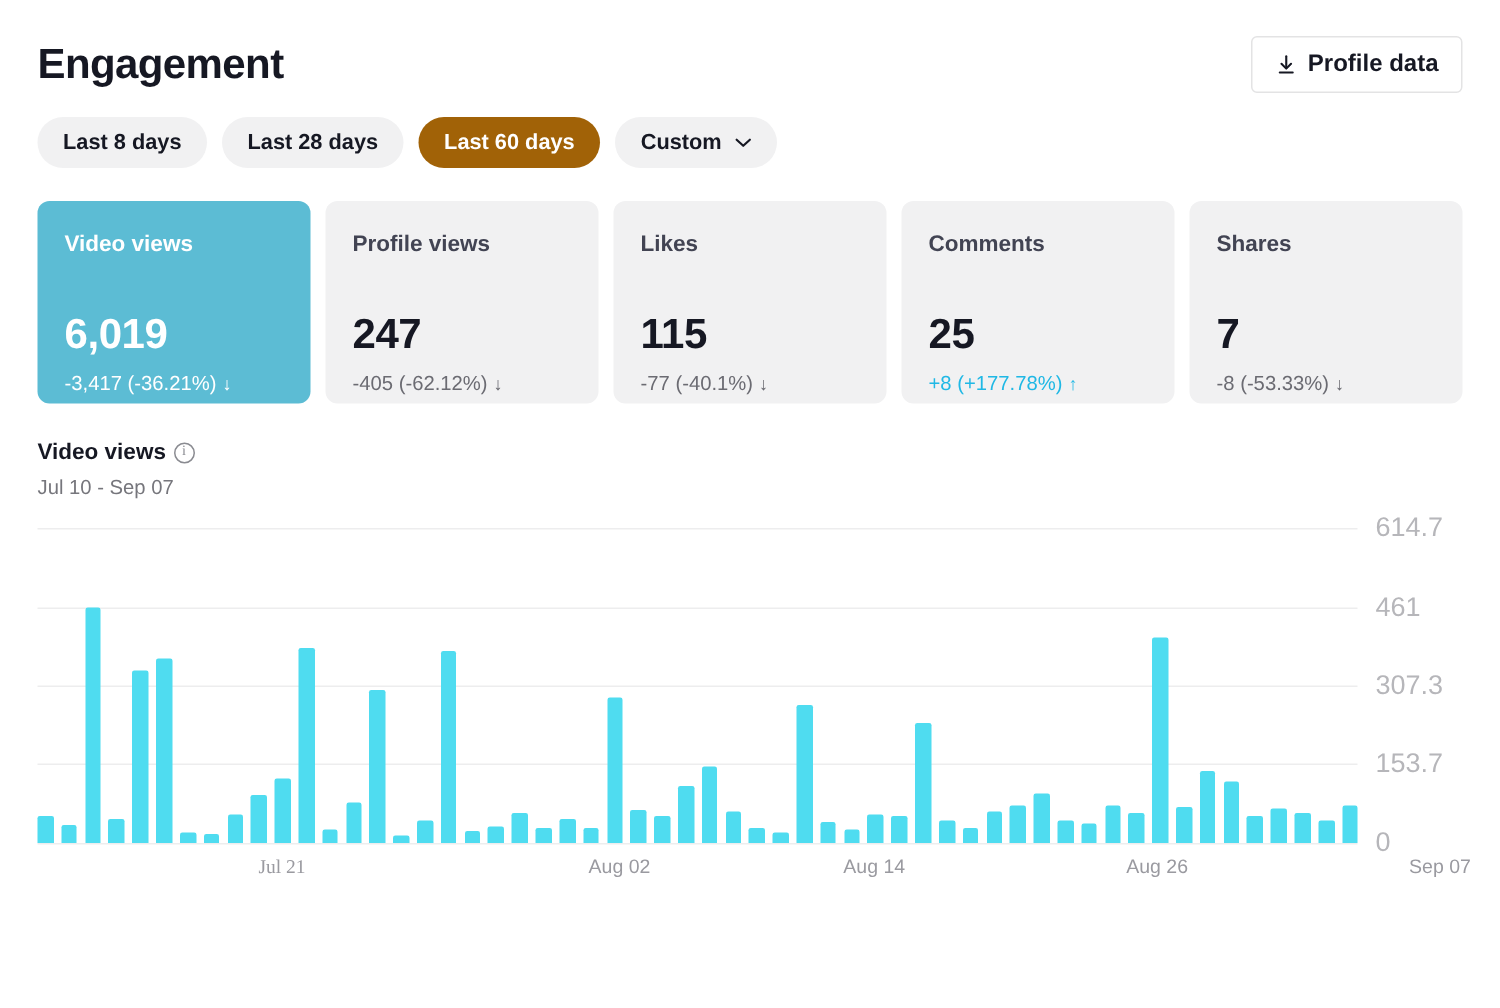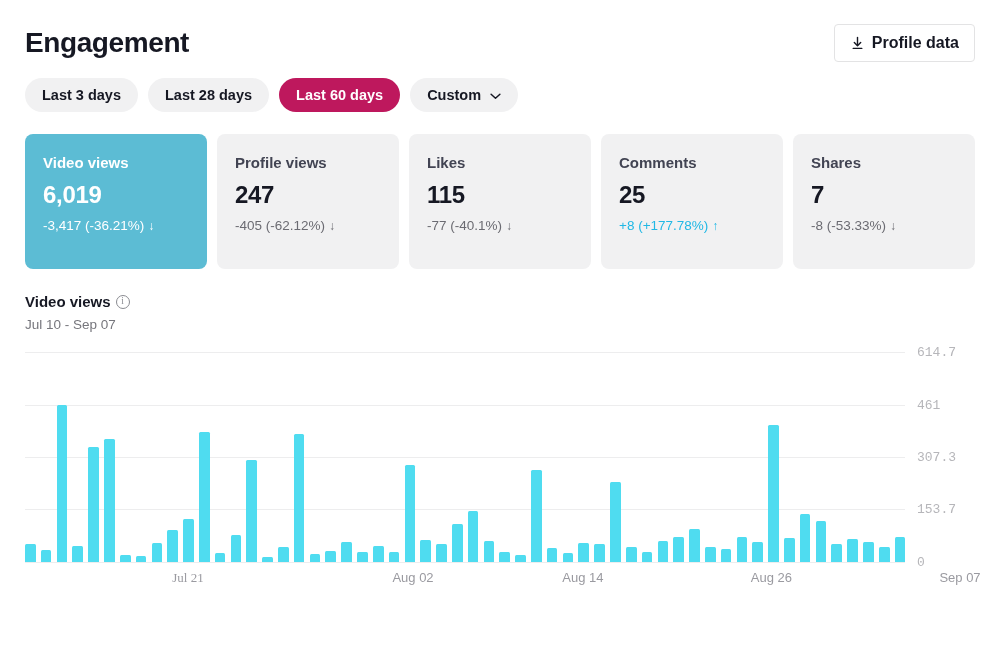--- a/index.html
+++ b/index.html
@@ -30,33 +30,33 @@
 
   
   .ranges { display: flex; gap: 10px; margin-top: 16px; }
   .pill {
     border: none; border-radius: 18px;
     background: #f1f1f2; color: #161823;
     font-family: inherit; font-size: 14.5px; font-weight: bold;
     padding: 9px 17px; cursor: pointer; white-space: nowrap;
     display: flex; align-items: center; gap: 9px;
   }
-  .pill.active { background: #be185d; color: #ffffff; }
+  .pill.active { background: #a16207; color: #ffffff; }
   .chev { display: inline-block; }
 
   
   .cards { display: flex; gap: 10px; margin-top: 22px; }
   .card {
     flex: 1 1 0; border-radius: 8px; background: #f1f1f2;
     padding: 20px 18px 18px 18px; height: 135px; cursor: pointer;
   }
   .card.selected { background: #5cbcd4; }
   .card-label { font-size: 15px; font-weight: bold; color: #424453; }
   .card.selected .card-label { color: #ffffff; }
-  .card-value { font-size: 24px; font-weight: bold; color: #161823; margin-top: 10px; letter-spacing: -0.3px; }
+  .card-value { font-size: 28px; font-weight: bold; color: #161823; margin-top: 36px; letter-spacing: -0.3px; }
   .card.selected .card-value { color: #ffffff; }
   .card-delta {
     display: flex; align-items: center; gap: 4px;
     font-size: 13.5px; color: #6b6b72; margin-top: 9px;
   }
   .card.selected .card-delta { color: #ffffff; }
   .card-delta.up { color: #20b8e5; }
   .arrow { font-size: 12px; line-height: 1; }
 
   
@@ -92,24 +92,23 @@
   }
   .bar {
     flex: 1 1 0;
     background: #4fdcf0;
     border-radius: 1.5px 1.5px 0 0;
     min-height: 2px;
   }
   .ylabels { position: absolute; left: 892px; top: 0; width: 60px; height: 210px; }
   .ylabel {
     position: absolute; left: 0;
-    font-size: 13px; color: #b6b6ba;
+    font-size: 18px; color: #b6b6ba;
     transform: translateY(-50%);
     white-space: nowrap;
-    font-family: Liberation Mono, monospace;
   }
   .xlabels { position: absolute; left: 0; top: 218px; width: 880px; height: 20px; }
   .xlabel {
     position: absolute; font-size: 13px; color: #9a9aa0;
     transform: translateX(-50%); white-space: nowrap;
   }
 </style>
 </head>
 <body>
 
@@ -124,21 +123,21 @@
           <path d="M4.6 7 L8 10.4 L11.4 7" stroke="#161823" stroke-width="1.5" fill="none" stroke-linecap="round" stroke-linejoin="round"></path>
           <path d="M3.4 13.2 L12.6 13.2" stroke="#161823" stroke-width="1.5" fill="none" stroke-linecap="round"></path>
         </svg>
       </span>
       <span>Profile data</span>
     </button>
   </div>
 
   <div class="ranges">
     <button class="pill">
-      <span>Last 3 days</span>
+      <span>Last 8 days</span>
     </button>
     <button class="pill">
       <span>Last 28 days</span>
     </button>
     <button class="pill active">
       <span>Last 60 days</span>
     </button>
     <button class="pill">
       <span>Custom</span>
       <span class="chev">

